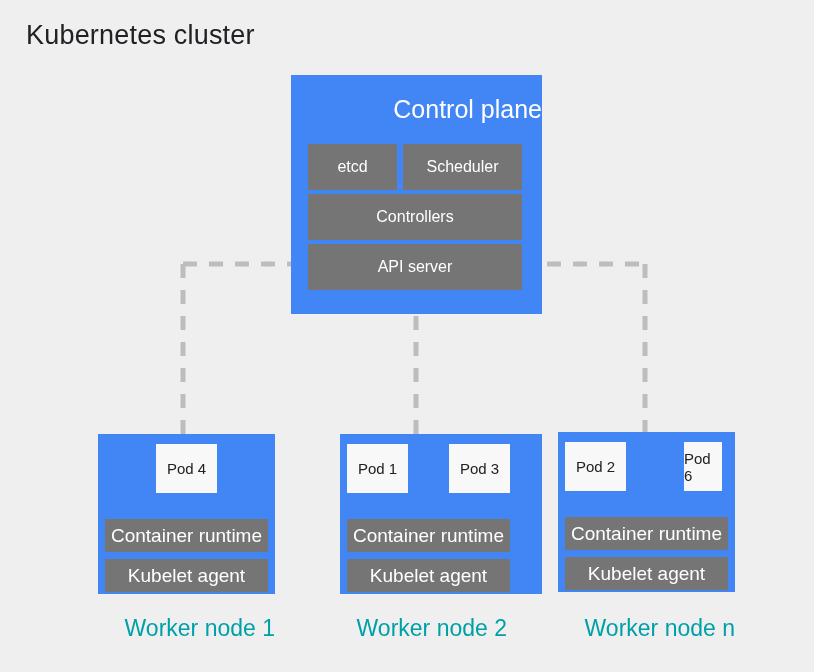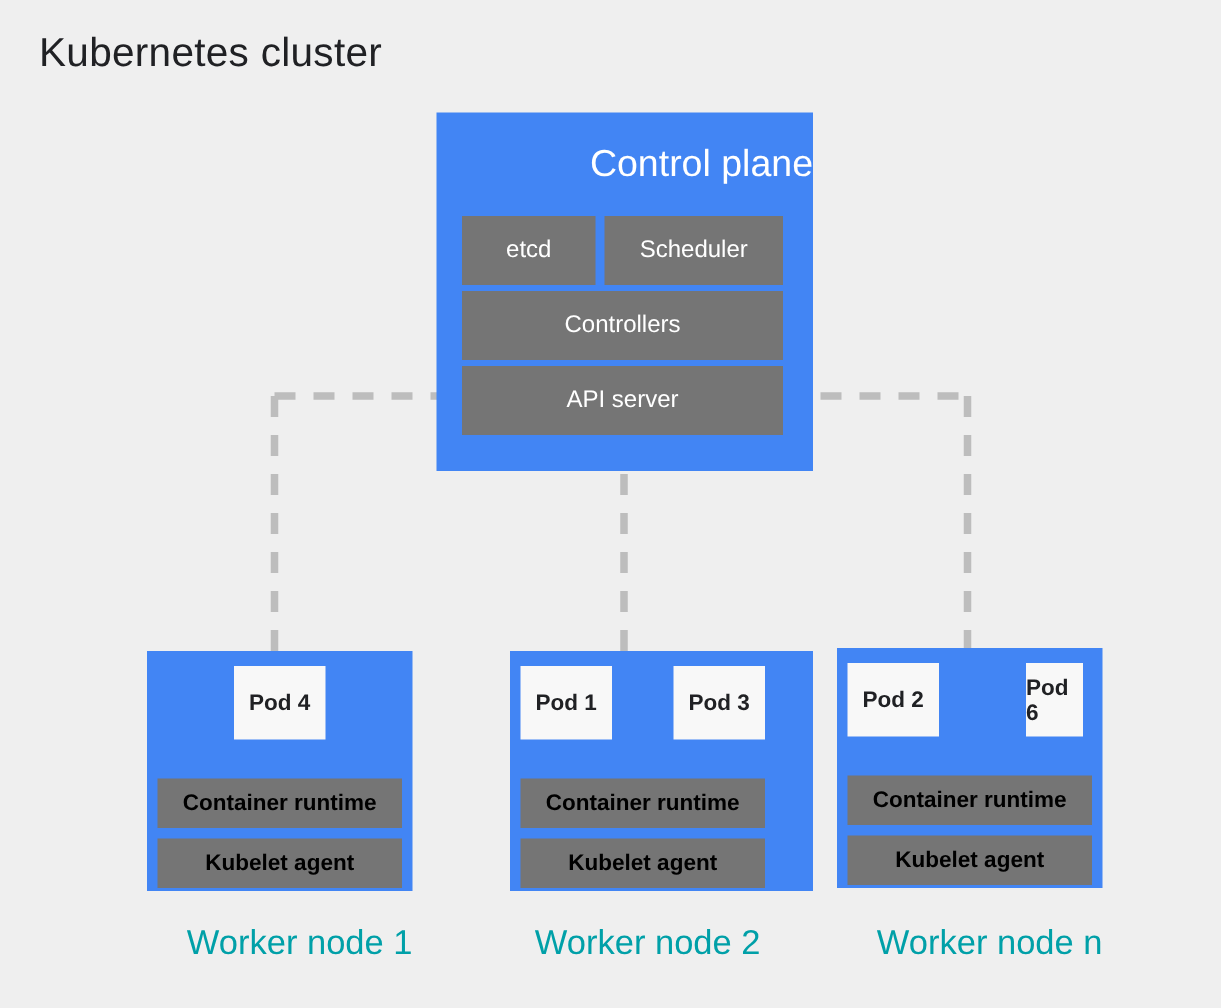--- a/index.html
+++ b/index.html
@@ -72,40 +72,39 @@
   #cp-etcd      { left: 17px;  top: 69px;  width: 89px;  height: 46px; }
   #cp-scheduler { left: 112px; top: 69px;  width: 119px; height: 46px; }
   #cp-controllers { left: 17px; top: 119px; width: 214px; height: 46px; }
   #cp-apiserver   { left: 17px; top: 169px; width: 214px; height: 46px; }
 
   
   .worker-node {
     position: absolute;
     background: #4285f4;
     z-index: 2;
-    font-weight: bold;
   }
   #worker-node-1 { left: 98px;  top: 434px; width: 177px; height: 160px; }
   #worker-node-2 { left: 340px; top: 434px; width: 202px; height: 160px; }
   #worker-node-n { left: 558px; top: 432px; width: 177px; height: 160px; }
 
   .pod {
     position: absolute;
     background: #f8f8f8;
     color: #202124;
     font-size: 15px;
     display: flex;
     align-items: center;
     justify-content: center;
   }
   .node-strip {
     position: absolute;
     background: #757575;
-    color: #000000;
-    font-size: 15px;
+    color: #ffffff;
+    font-size: 19px;
     display: flex;
     align-items: center;
     justify-content: center;
     left: 7px;
     width: 163px;
     height: 33px;
   }
   .strip-runtime { top: 85px; }
   .strip-kubelet { top: 125px; }
 

